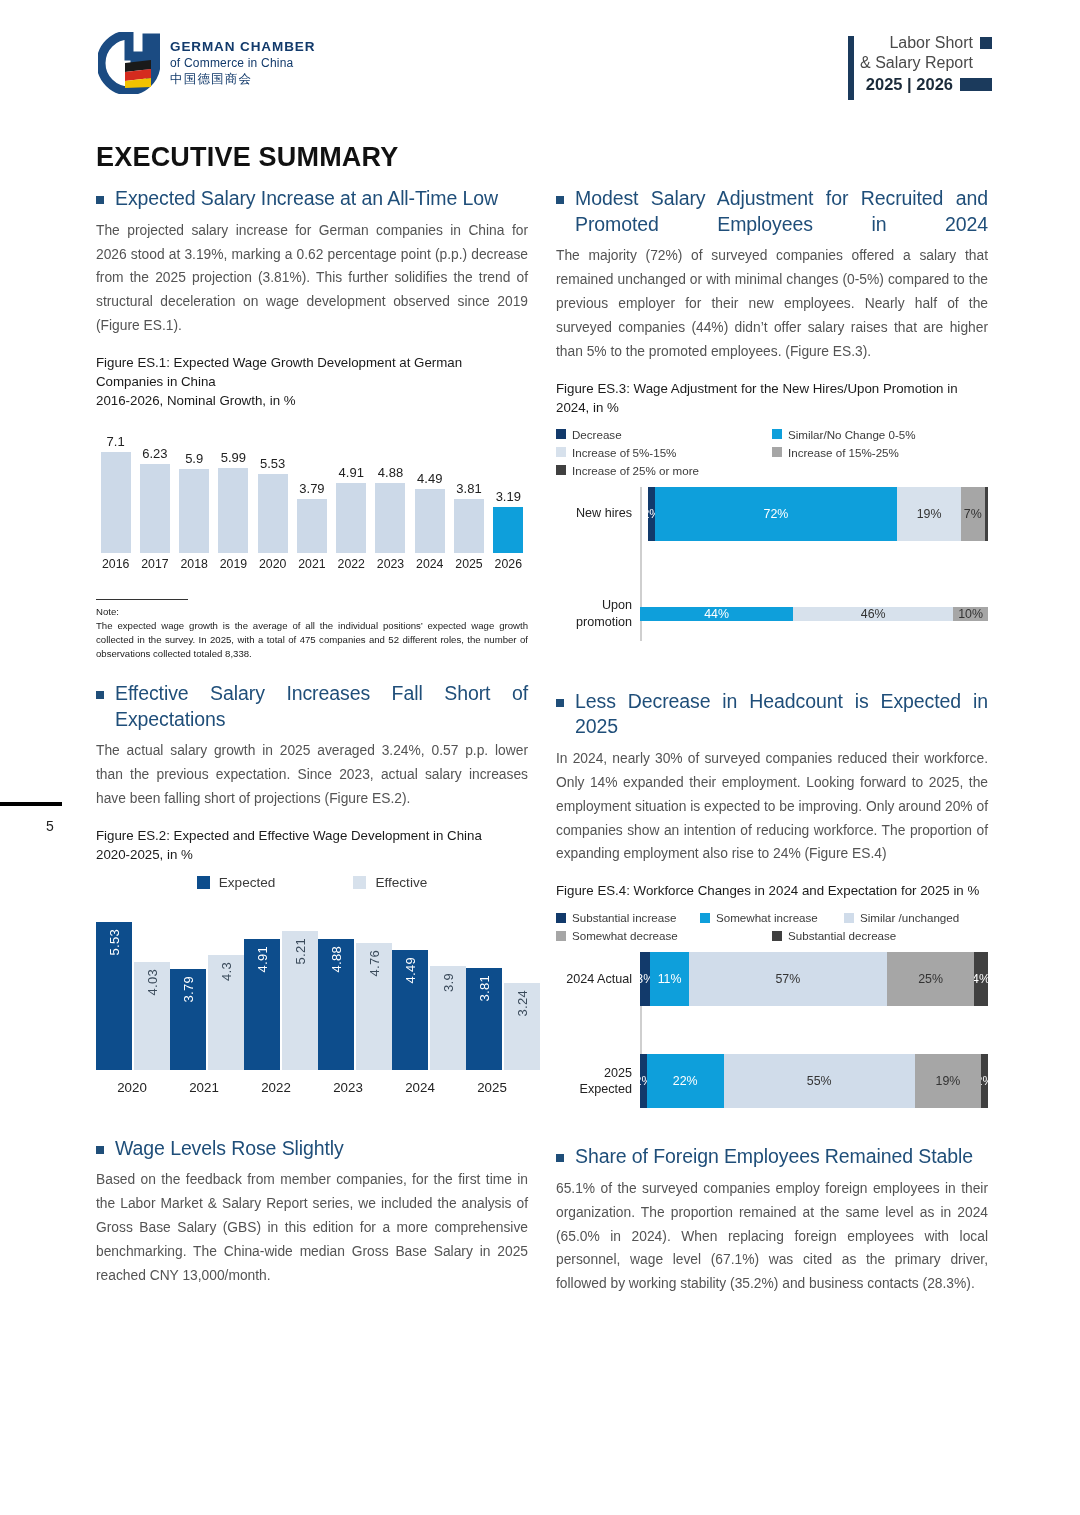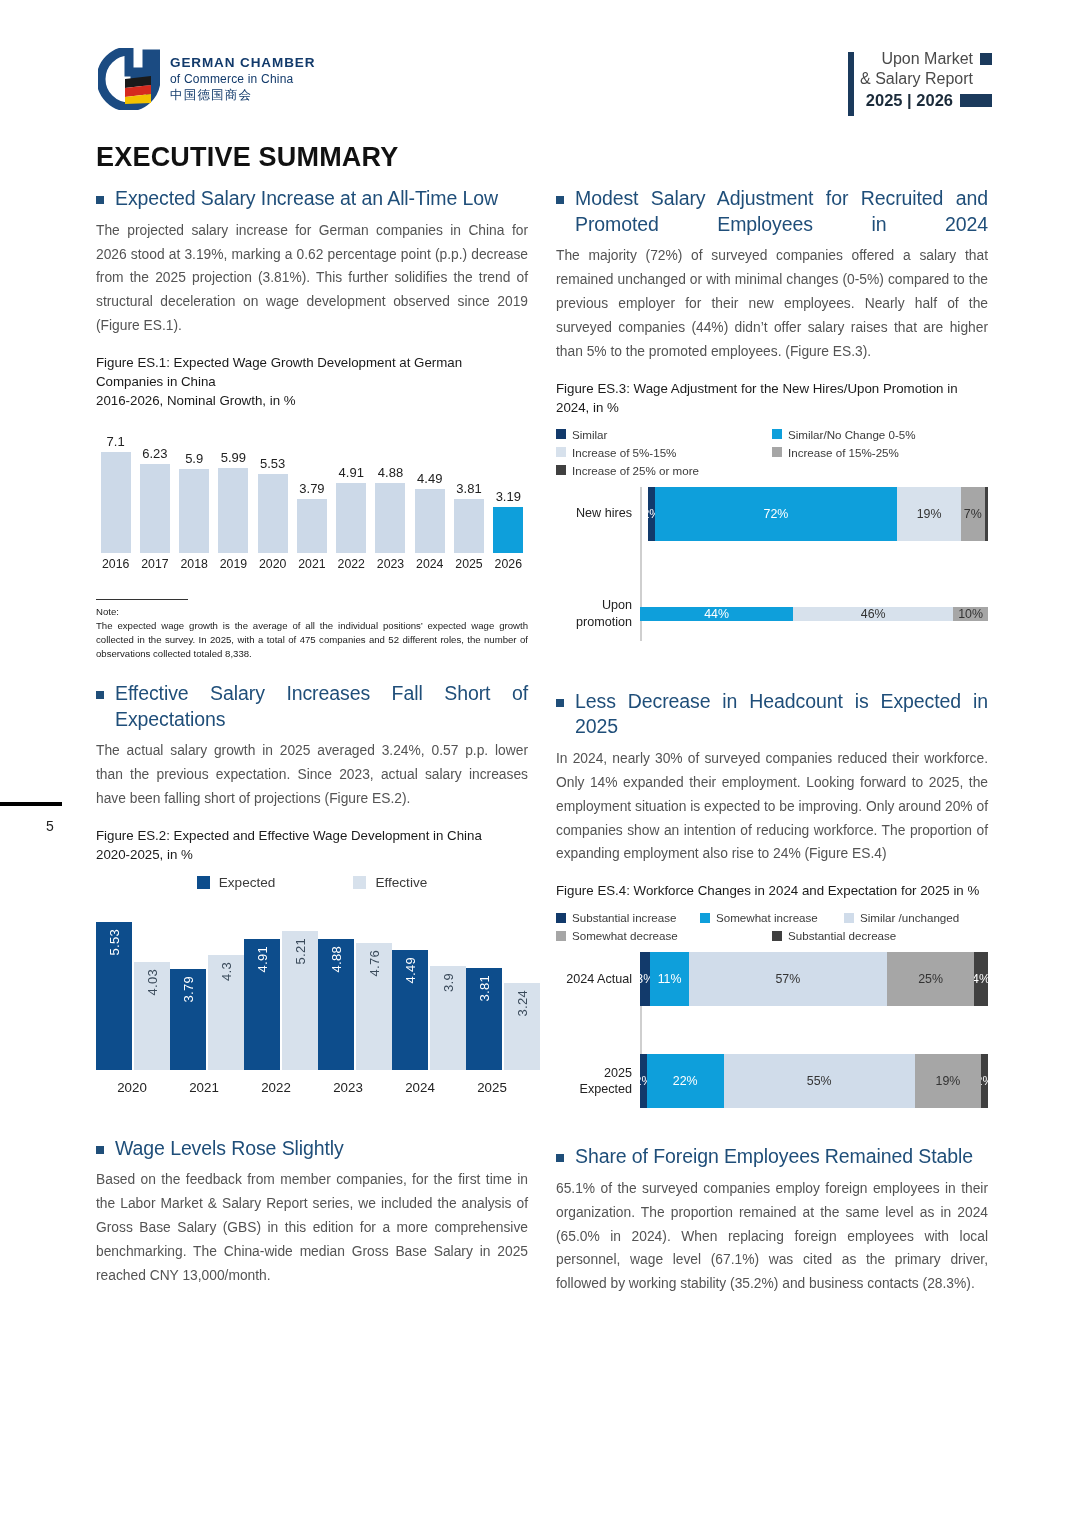--- a/index.html
+++ b/index.html
@@ -2,21 +2,21 @@
 <html><head>
 <meta charset="utf-8">
 <style>
   html,body{margin:0;padding:0;}
   body{
     width:1080px;height:1515px;background:#ffffff;
     font-family:"Liberation Sans", sans-serif;color:#3f3f3f;
     position:relative;overflow:hidden;
   }
   
-  .page-header{position:absolute;left:0;top:16px;width:1080px;height:120px;}
+  .page-header{position:absolute;left:0;top:0;width:1080px;height:120px;}
   .logo-wrap{position:absolute;left:98px;top:32px;display:flex;align-items:center;}
   .logo-mark{position:relative;width:62px;height:62px;}
   .logo-g{position:absolute;left:0;top:0;width:62px;height:62px;}
   .logo-flag{position:absolute;left:27px;top:28px;width:33px;height:28px;}
   .logo-text{margin-left:10px;line-height:1.18;}
   .logo-l1{font-size:13.5px;font-weight:bold;letter-spacing:.9px;color:#123a6b;}
   .logo-l2{font-size:12px;color:#123a6b;letter-spacing:.2px;margin-top:1px;}
   .logo-l3{font-size:12.5px;color:#123a6b;letter-spacing:1.2px;margin-top:2px;}
   .report-tag{position:absolute;right:88px;top:33px;text-align:right;line-height:1.28;}
   .report-tag .bar{position:absolute;left:-12px;top:3px;width:6px;height:64px;background:#1b3a5c;}
@@ -99,21 +99,21 @@
     <div class="logo-text">
       <div class="logo-l1">GERMAN CHAMBER</div>
       <div class="logo-l2">of Commerce in China</div>
       <div class="logo-l3">中国德国商会</div>
     </div>
   </div>
 
   <div class="report-tag">
     <div class="bar"></div>
     <div class="rt-r1">
-      <span class="t">Upon Market</span>
+      <span class="t">Labor Short</span>
       <span class="sq-sm"></span>
     </div>
     <div class="rt-r2">
       <span class="t">&amp; Salary Report</span>
       <span class="sq-hidden"></span>
     </div>
     <div class="rt-r3">
       <span class="t">2025 | 2026</span>
       <span class="sq-wide"></span>
     </div>
@@ -301,21 +301,21 @@
   </div>
   <p class="body">The majority (72%) of surveyed companies offered a salary that remained unchanged or with minimal changes (0-5%) compared to the previous employer for their new employees. Nearly half of the surveyed companies (44%) didn’t offer salary raises that are higher than 5% to the promoted employees. (Figure ES.3).</p>
 
   <div class="fig-cap">Figure ES.3: Wage Adjustment for the New Hires/Upon Promotion in 2024, in %</div>
 
   <div>
     <div class="stk-legend" id="es3-legend">
         <div class="row">
           <div class="cell" style="width: 50%;">
             <i style="background:#123a6b"></i>
-            <span>Similar</span>
+            <span>Decrease</span>
           </div>
           <div class="cell" style="width: 50%;">
             <i style="background:#0e9fdb"></i>
             <span>Similar/No Change 0-5%</span>
           </div>
         </div>
         <div class="row">
           <div class="cell" style="width: 50%;">
             <i style="background:#d7e1ec"></i>
             <span>Increase of 5%-15%</span>

